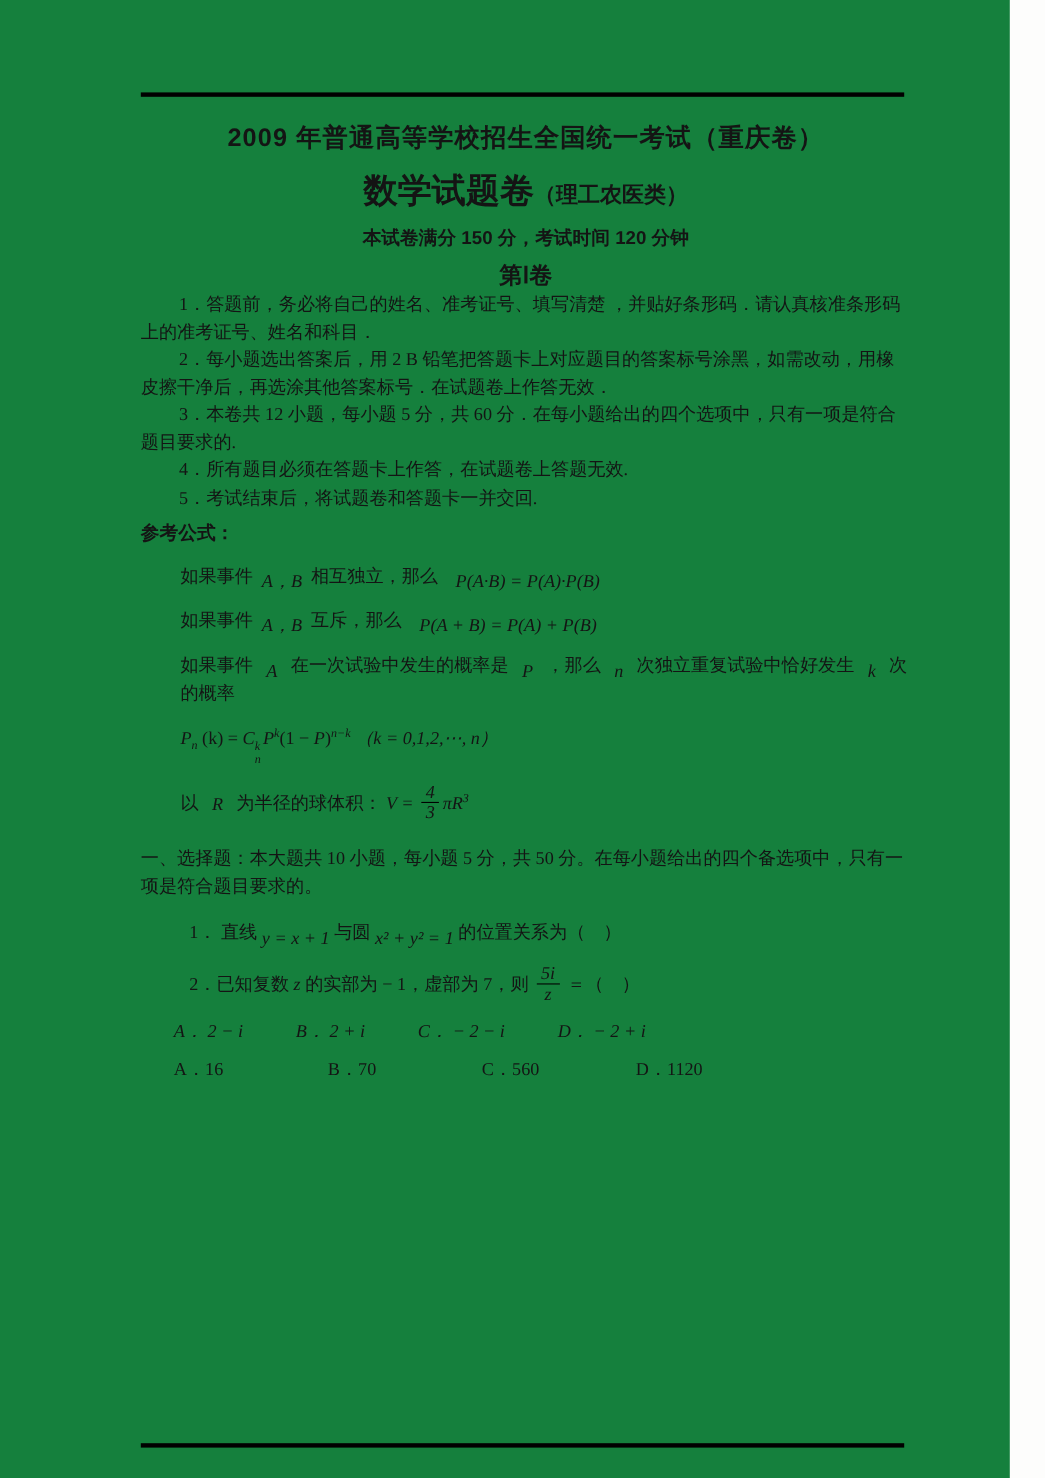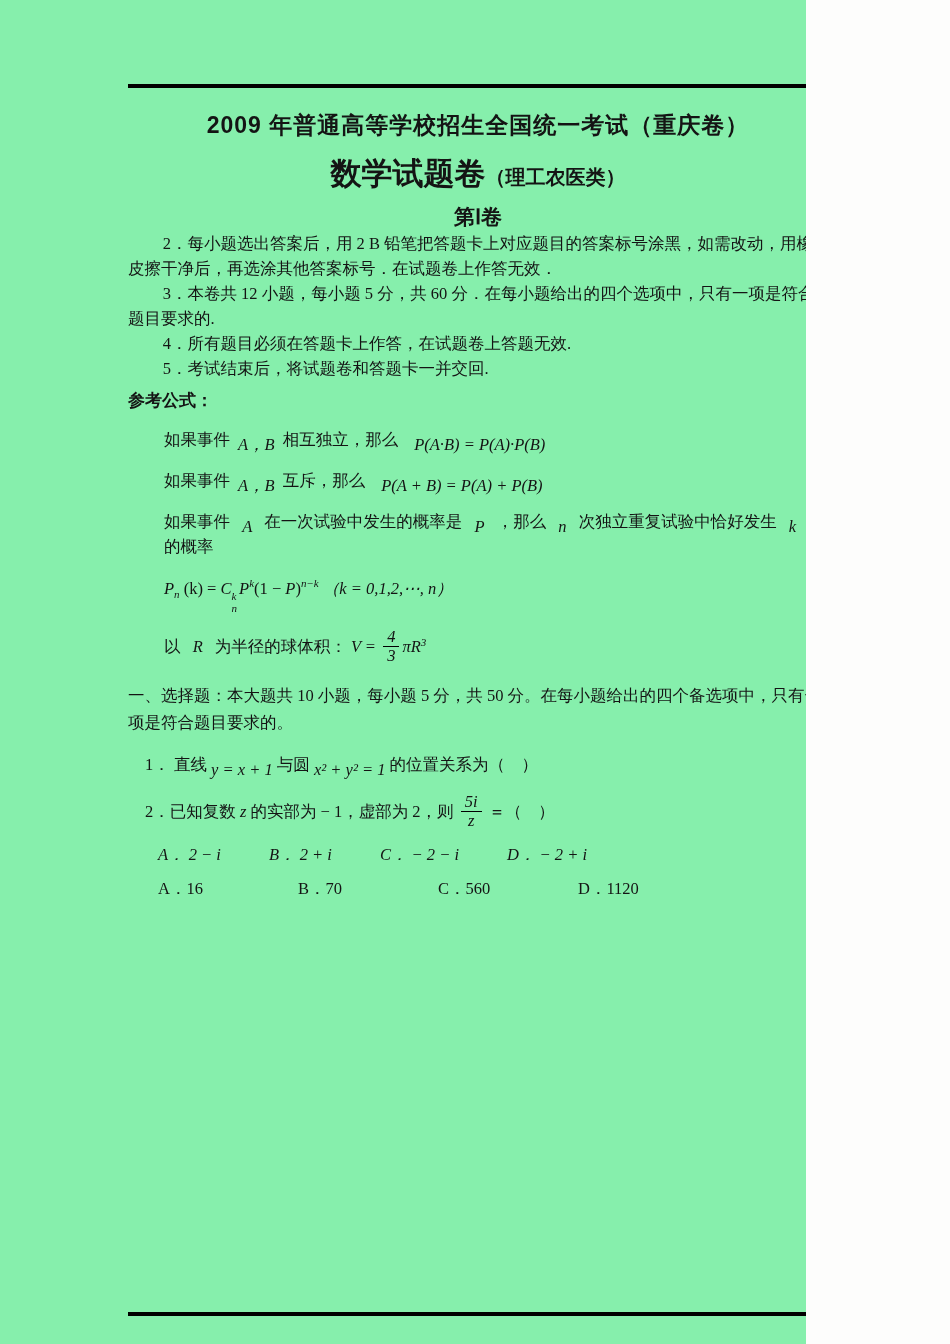--- a/index.html
+++ b/index.html
@@ -3,21 +3,21 @@
 <meta charset="utf-8">
 <style>
   * { box-sizing: border-box; margin: 0; padding: 0; }
   html, body { width: 950px; }
   body {
     height: 1344px;
     background: #fdfdfc;
     color: #141414;
     font-family: "Liberation Serif", "DejaVu Serif", serif;
   }
-  .sheet { position: relative; width: 806px; height: 1344px; background: #86efac; overflow: hidden; }
+  .sheet { position: relative; width: 918px; height: 1344px; background: #15803d; overflow: hidden; }
   .rule { position: absolute; left: 128px; width: 694px; border-top: 4px solid #000; }
   .rule.top { top: 84px; }
   .rule.bottom { top: 1312px; }
   .content { position: absolute; top: 110px; left: 128px; width: 700px; }
   .center { text-align: center; }
   .hei { font-family: "Liberation Sans", "DejaVu Sans", sans-serif; font-weight: bold; }
   .exam-title { font-size: 23px; letter-spacing: 1px; }
   .subject-line { margin-top: 12px; }
   .subject { font-size: 31px; }
   .subject-note { font-size: 20px; }
@@ -29,21 +29,21 @@
   .mvar { font-style: italic; }
   .low { position: relative; top: 5px; display: inline-block; }
   .fsp { margin-left: 16px; }
   .vsp { margin: 0 8px; }
   .frac { display: inline-flex; flex-direction: column; align-items: center; vertical-align: middle; line-height: 1.1; margin: 0 3px; font-style: italic; position: relative; top: -2px; }
   .frac .num { padding: 0 4px; border-bottom: 1.5px solid #000; }
   .frac .den { padding: 0 4px; }
   .scripts { display: inline-flex; flex-direction: column; font-size: 11px; line-height: 1.05; vertical-align: -6px; font-style: italic; margin-right: 2px; }
   sup, sub { font-size: 11px; font-style: italic; }
   .section-heading { font-size: 16.5px; line-height: 1.6; margin-top: 8px; }
-  .q { font-size: 16.5px; margin: 16px 0 0 17px; line-height: 1.6; }
+  .q { font-size: 16.5px; margin: 16px 0 0 44px; line-height: 1.6; }
   .opts { display: flex; align-items: baseline; font-size: 16.5px; margin: 12px 0 0 30px; }
   .opts-q1 span + span { margin-left: 28px; }
   .opts-q1 .push { margin-left: 96px; }
   .opts-q2 span + span { margin-left: 48px; }
   .opts-q3 span { flex: 0 0 140px; }
   .bigp { font-size: 1.35em; font-style: normal; vertical-align: -2px; }
   .bvec { font-weight: bold; font-style: italic; }
 </style>
 </head>
 <body>
@@ -53,23 +53,25 @@
   <div class="rule bottom"></div>
 
   <div class="content">
 
     <div class="center hei exam-title">2009 年普通高等学校招生全国统一考试（重庆卷）</div>
 
     <div class="center subject-line">
       <span class="hei subject">数学试题卷</span><span class="hei subject-note">（理工农医类）</span>
     </div>
 
+    <div class="center hei meta">本试卷满分 150 分，考试时间 120 分钟</div>
 
     <div class="center volume">第Ⅰ卷</div>
 
+    <p class="item">1．答题前，务必将自己的姓名、准考证号、填写清楚 ，并贴好条形码．请认真核准条形码上的准考证号、姓名和科目．</p>
     <p class="item">2．每小题选出答案后，用 2 B 铅笔把答题卡上对应题目的答案标号涂黑，如需改动，用橡皮擦干净后，再选涂其他答案标号．在试题卷上作答无效．</p>
     <p class="item">3．本卷共 12 小题，每小题 5 分，共 60 分．在每小题给出的四个选项中，只有一项是符合题目要求的.</p>
     <p class="item">4．所有题目必须在答题卡上作答，在试题卷上答题无效.</p>
     <p class="item">5．考试结束后，将试题卷和答题卡一并交回.</p>
 
     <div class="hei sec-head">参考公式：</div>
 
     <p class="formula">
       <span>如果事件</span><span class="mvar low vsp">A，B</span><span>相互独立，那么</span><span class="mvar low fsp">P(A·B) = P(A)·P(B)</span>
     </p>
@@ -117,21 +119,21 @@
       <span>1． 直线</span>
       <span class="mvar low">y = x + 1</span>
       <span>与圆</span>
       <span class="mvar low">x² + y² = 1</span>
       <span>的位置关系为（　）</span>
     </p>
 
     <p class="q">
       <span>2．已知复数</span>
       <span class="mvar">z</span>
-      <span>的实部为 − 1，虚部为 2，则</span>
+      <span>的实部为 − 1，虚部为 7，则</span>
       <span class="frac">
           <span class="num">5i</span>
           <span class="den">z</span>
         </span>
       <span>＝（　）</span>
     </p>
     <div class="opts opts-q2">
       <span class="mvar">A． 2 − i</span>
       <span class="mvar">B． 2 + i</span>
       <span class="mvar">C． − 2 − i</span>

